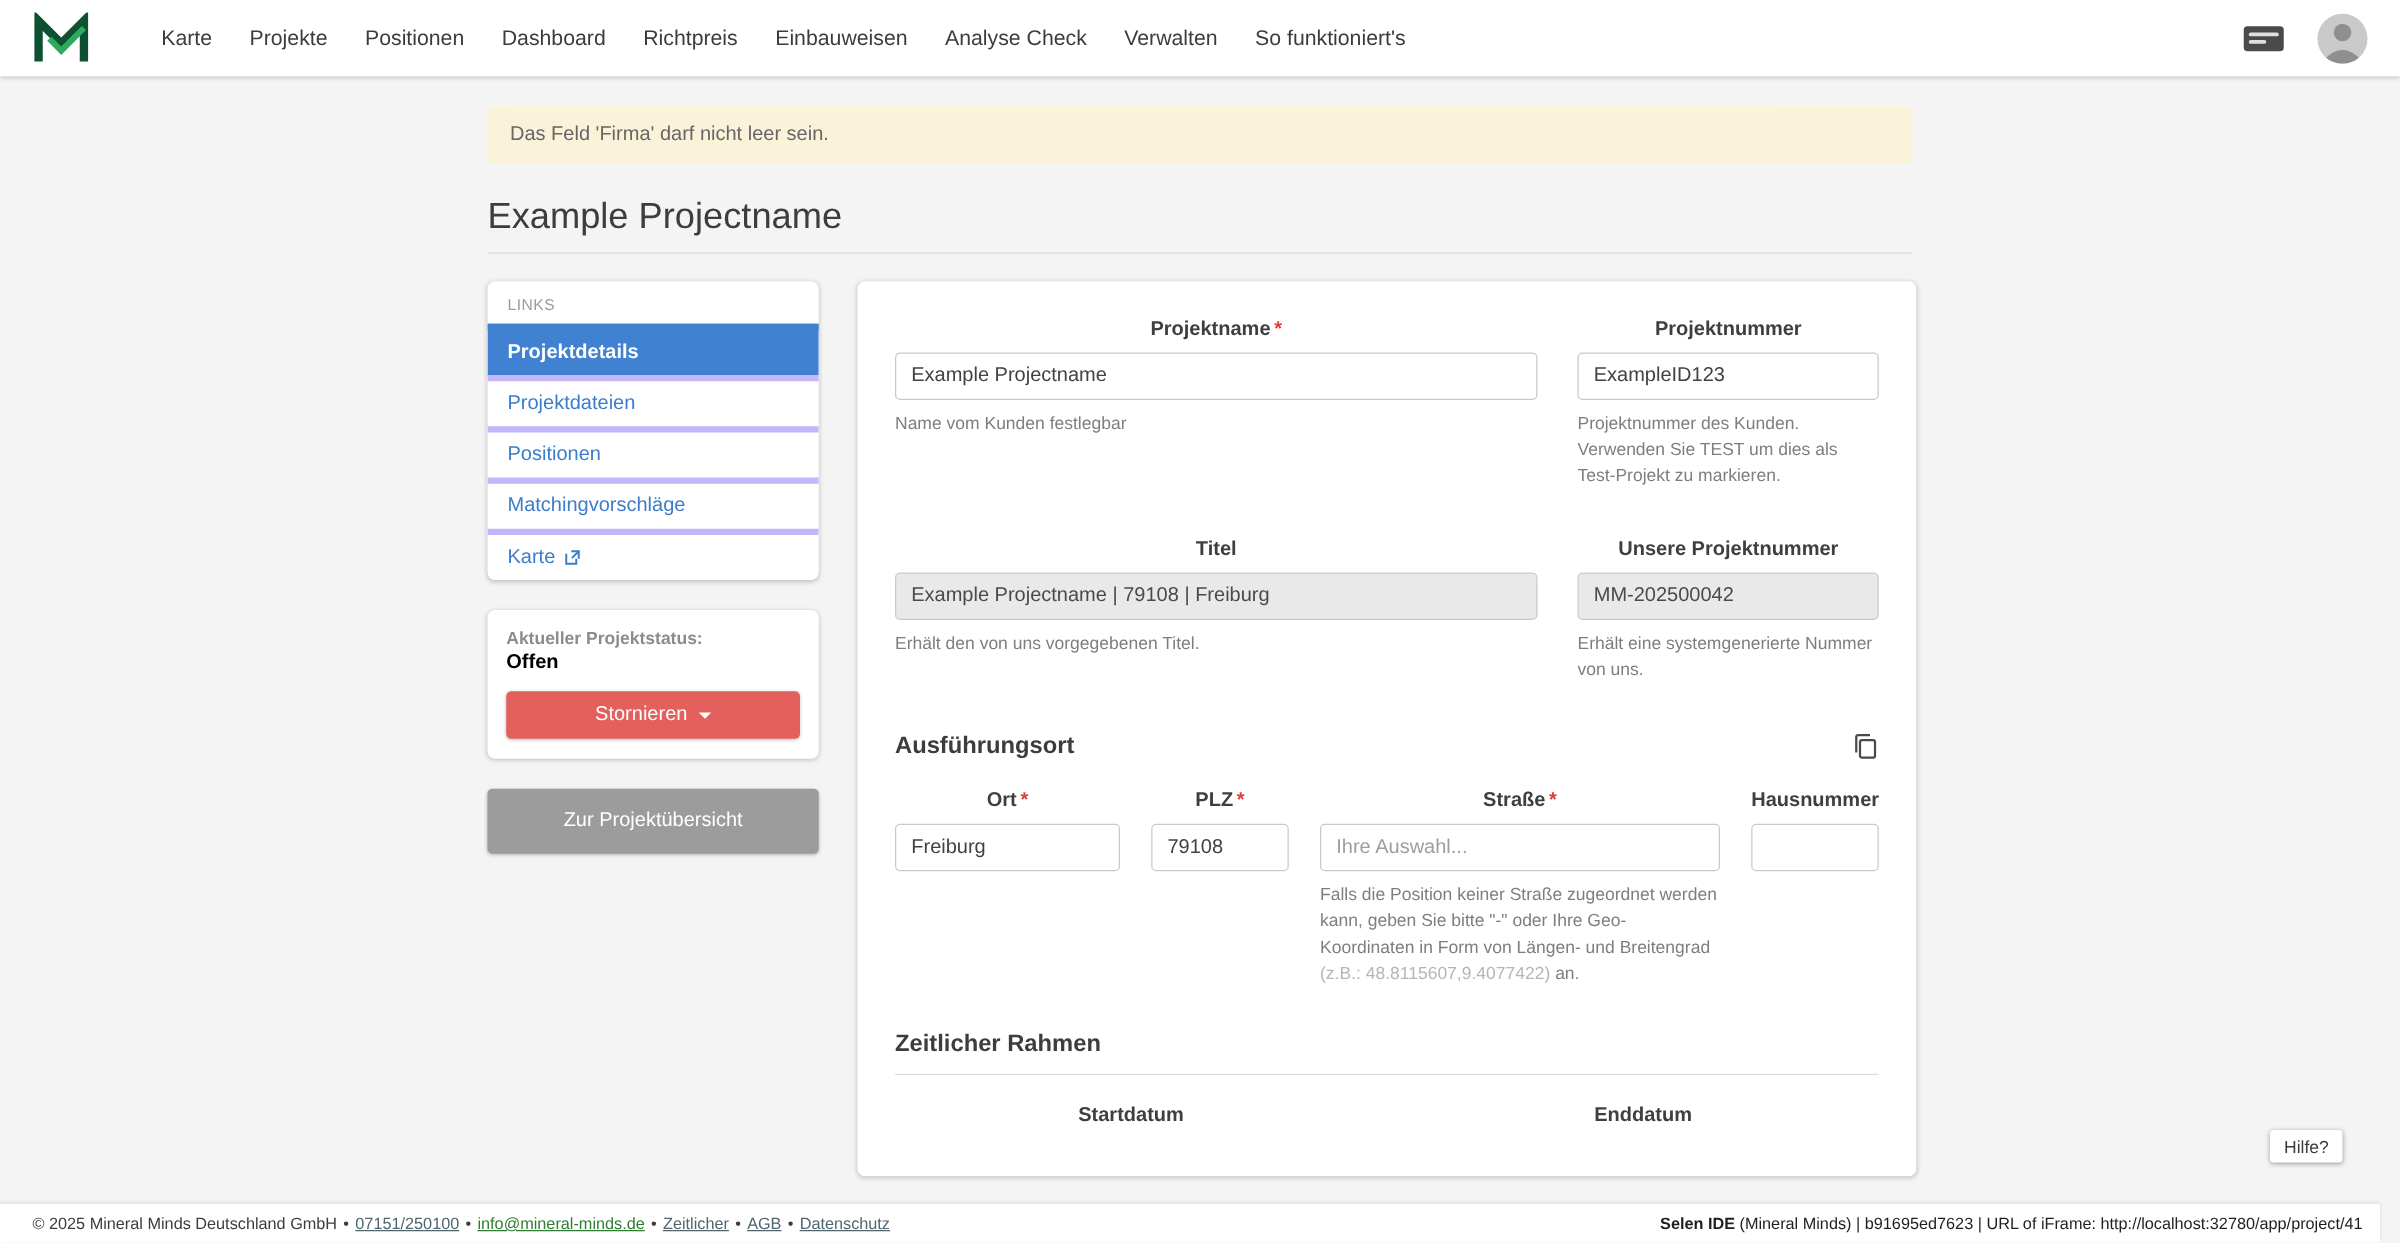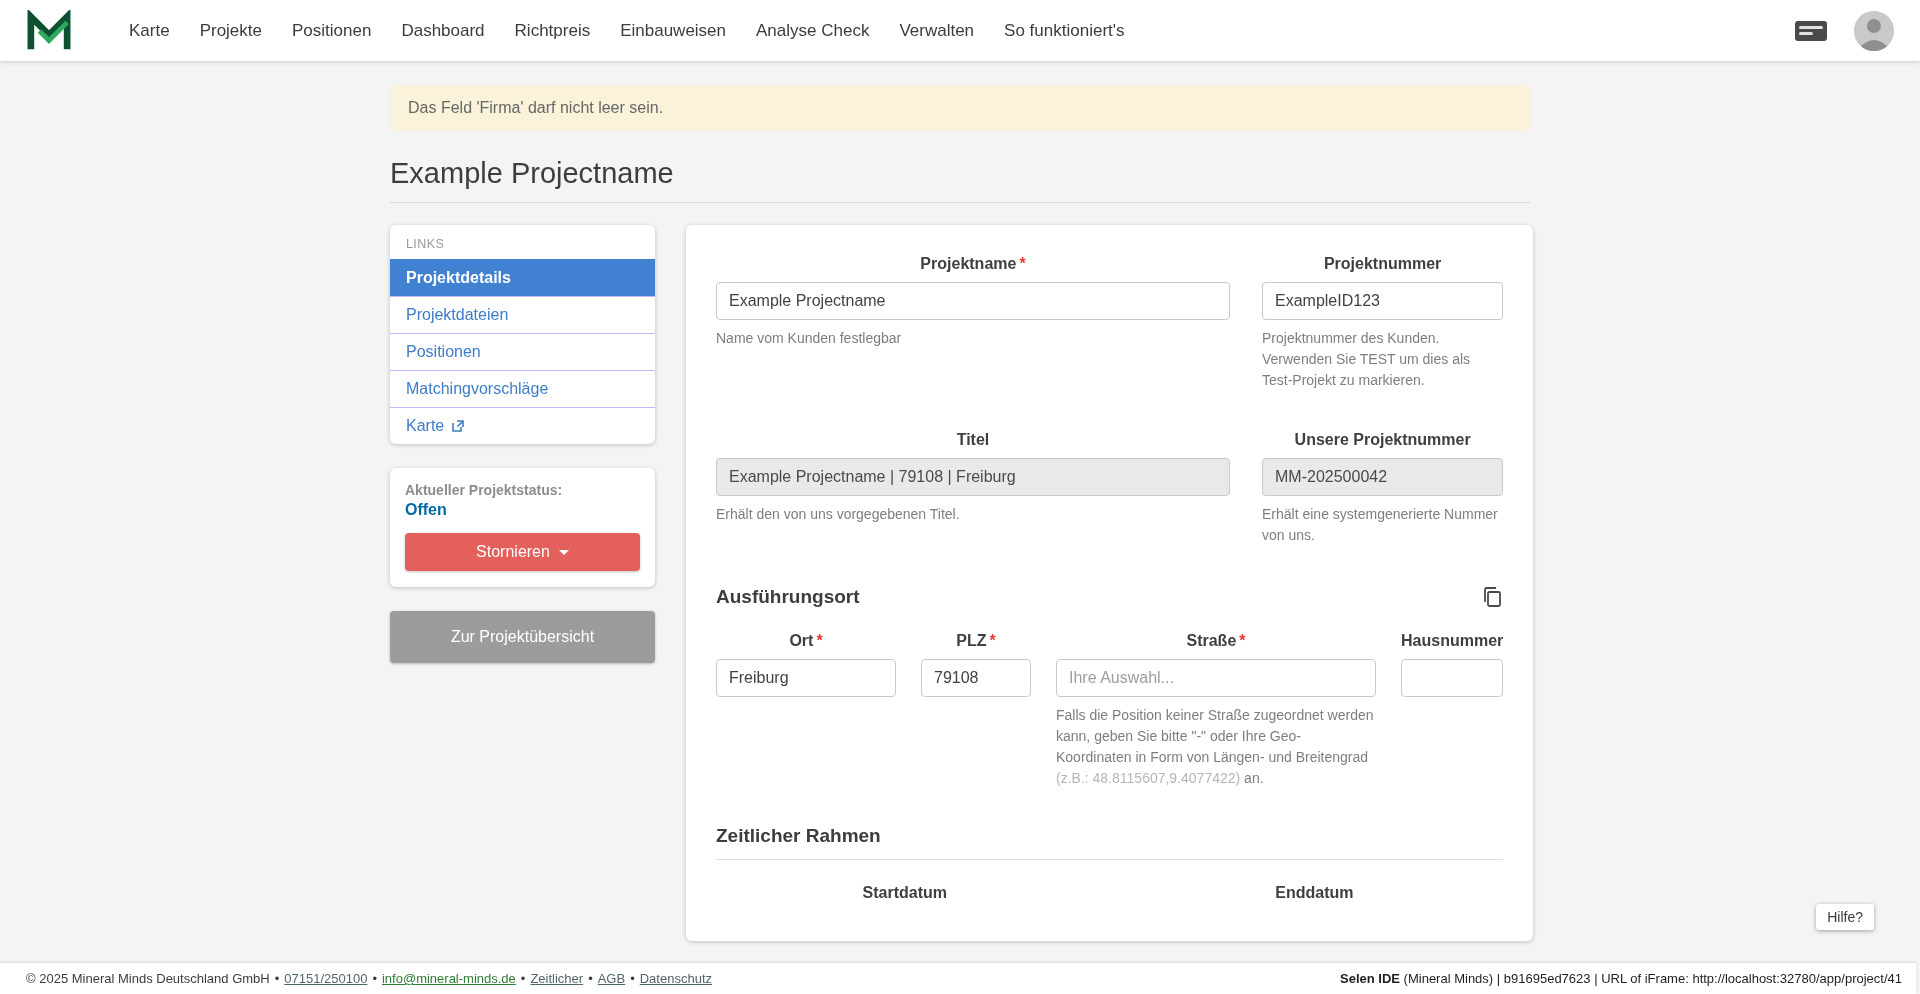--- a/index.html
+++ b/index.html
@@ -44,29 +44,29 @@
   .columns { display:flex; gap:31px; align-items:flex-start; }
   aside { width:265px; flex:none; }
 
   .card { background:#fff; border-radius:6px; box-shadow:0 1px 4px rgba(0,0,0,.22); }
 
   
   .links-card { overflow:hidden; }
   .links-header { padding:12px 16px 8px; font-size:12.5px; color:#9b9b9b; letter-spacing:.4px; }
   .side-item {
     padding:9px 16px; font-size:16px; color:#3d7cc9; cursor:pointer;
-    border-top:1px solid #c4b5fd; display:flex; align-items:center; gap:7px;
+    border-top:5px solid #c4b5fd; display:flex; align-items:center; gap:7px;
   }
   .side-item.active { background:#4081d2; color:#fff; font-weight:600; border-top-color:#4081d2; }
   .ext-icon { display:inline-flex; }
 
   
   .status-card { margin-top:24px; padding:14px 15px 16px; }
   .status-label { font-size:14px; color:#8c8c8c;font-weight:bold; }
-  .status-value { font-size:16px; font-weight:700; color:#0369a1; margin:3px 0 14px; }
+  .status-value { font-size:16px; font-weight:700; color:#000000; margin:3px 0 14px; }
   .btn-danger {
     width:100%; height:38px; background:#e4605c; border:none; border-radius:4px;
     color:#fff; font-size:16px; font-family:inherit; cursor:pointer;
     display:flex; align-items:center; justify-content:center; gap:9px;
     box-shadow:0 1px 3px rgba(0,0,0,.25);
   }
   .caret-down { width:0; height:0; border-left:5px solid transparent; border-right:5px solid transparent; border-top:5px solid #fff; }
 
   .btn-gray {
     margin-top:24px; width:100%; height:52px; background:#9c9c9c; color:#fff;
@@ -104,21 +104,21 @@
 
   
   .help-chip {
     position:fixed; right:46px; bottom:64px; background:#fff; border-radius:3px;
     padding:5px 11px; font-size:14px; color:#3c3c3c; cursor:pointer;
     box-shadow:0 1px 4px rgba(0,0,0,.35);
   }
 
   
   footer {
-    position:fixed; left:0; right:4px; bottom:0; height:31px; background:#fff;
+    position:fixed; left:0; right:16px; bottom:0; height:31px; background:#fff;
     display:flex; align-items:center; justify-content:space-between;
     padding:0 14px 0 26px; font-size:13px; color:#3c3c3c;
     box-shadow:0 -1px 3px rgba(0,0,0,.12); z-index:20;
   }
   .f-left { display:flex; align-items:center; gap:5px; white-space:nowrap; }
   .f-link { text-decoration:underline; color:#51656e; cursor:pointer; }
   .f-link.email { color:#2f7d33; }
   .f-sep { color:#3c3c3c; }
   .f-right { white-space:nowrap; color:#1f1f1f; }
   .f-right .bold { font-weight:700; }

